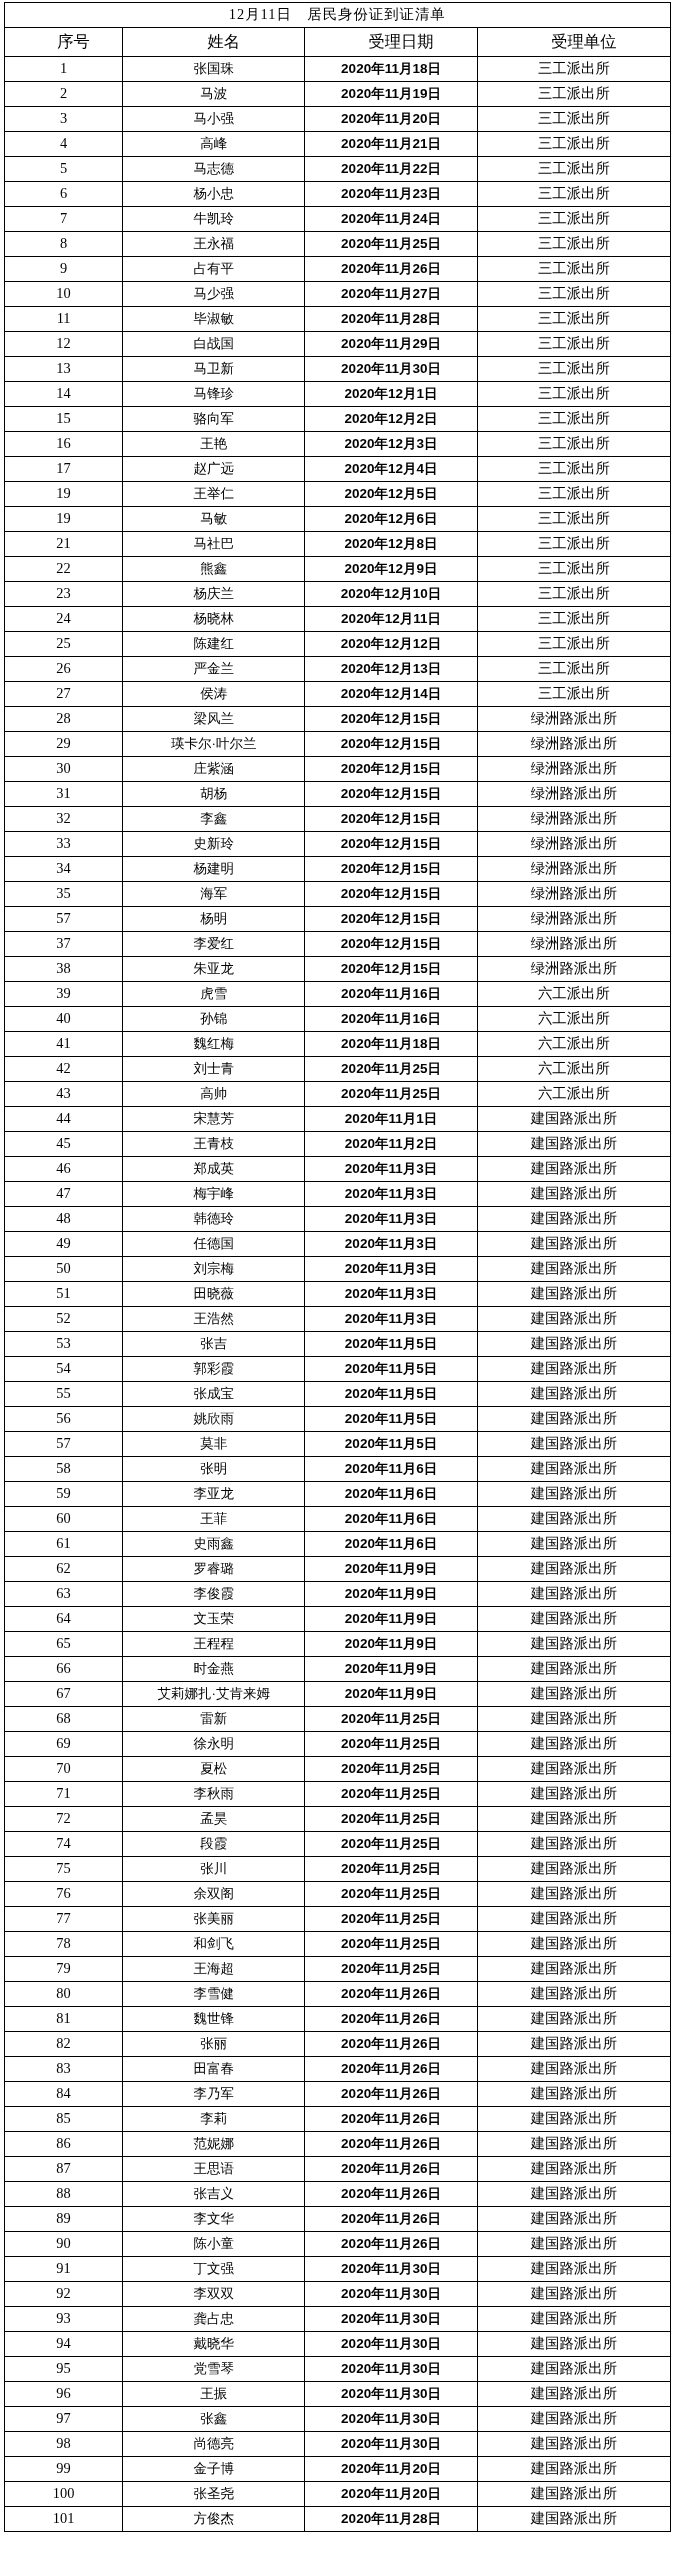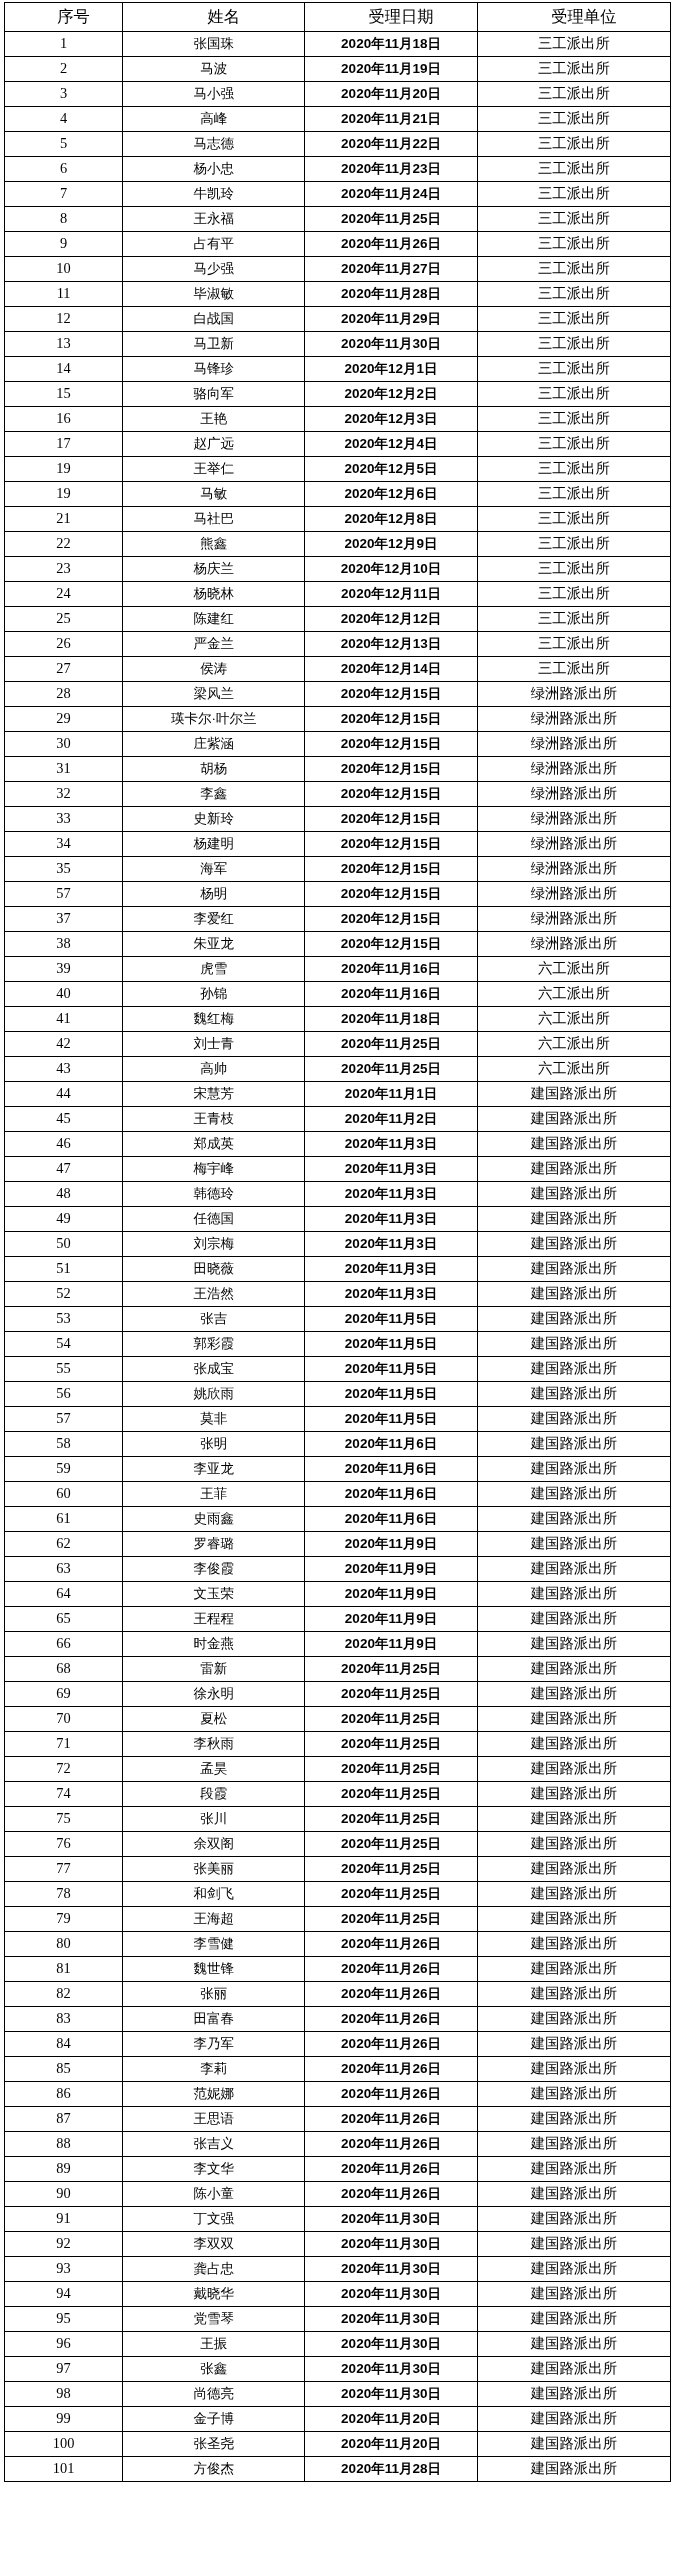--- a/index.html
+++ b/index.html
@@ -77,20 +77,23 @@
 
 <div class="sheet">
   <table class="idlist">
     <colgroup>
       <col class="col-seq">
       <col class="col-name">
       <col class="col-date">
       <col class="col-unit">
     </colgroup>
     <thead>
+      <tr class="title-row">
+        <th colspan="4">12月11日　居民身份证到证清单</th>
+      </tr>
       <tr class="header-row">
         <th>序号</th>
         <th>姓名</th>
         <th>受理日期</th>
         <th>受理单位</th>
       </tr>
     </thead>
     <tbody id="rows-body">
         <tr class="data-row">
           <td class="seq-cell">1</td>
@@ -476,20 +479,26 @@
           <td class="date-cell">2020年11月9日</td>
           <td class="unit-cell unit-low">建国路派出所</td>
         </tr>
         <tr class="data-row">
           <td class="seq-cell">66</td>
           <td class="name-cell">时金燕</td>
           <td class="date-cell">2020年11月9日</td>
           <td class="unit-cell unit-low">建国路派出所</td>
         </tr>
         <tr class="data-row">
+          <td class="seq-cell">67</td>
+          <td class="name-cell">艾莉娜扎·艾肯来姆</td>
+          <td class="date-cell">2020年11月9日</td>
+          <td class="unit-cell unit-low">建国路派出所</td>
+        </tr>
+        <tr class="data-row">
           <td class="seq-cell">68</td>
           <td class="name-cell">雷新</td>
           <td class="date-cell">2020年11月25日</td>
           <td class="unit-cell unit-low">建国路派出所</td>
         </tr>
         <tr class="data-row">
           <td class="seq-cell">69</td>
           <td class="name-cell">徐永明</td>
           <td class="date-cell">2020年11月25日</td>
           <td class="unit-cell unit-low">建国路派出所</td>

